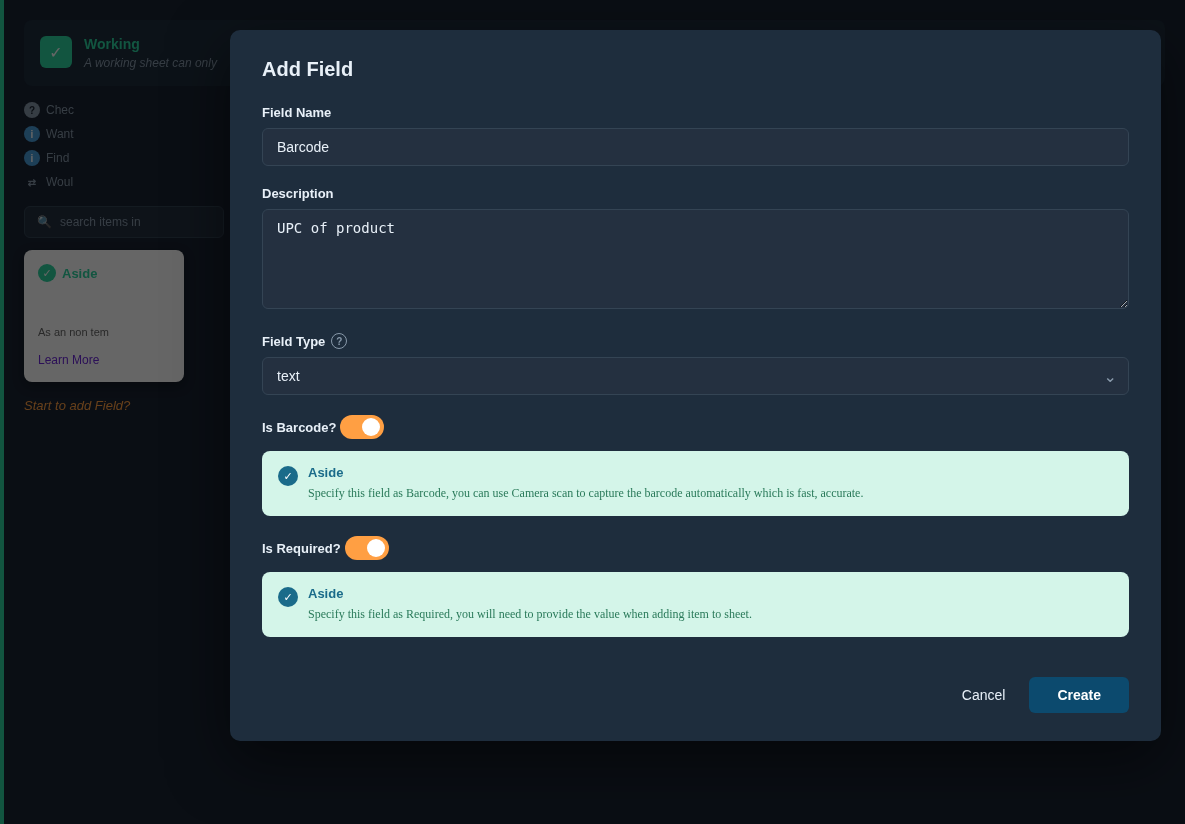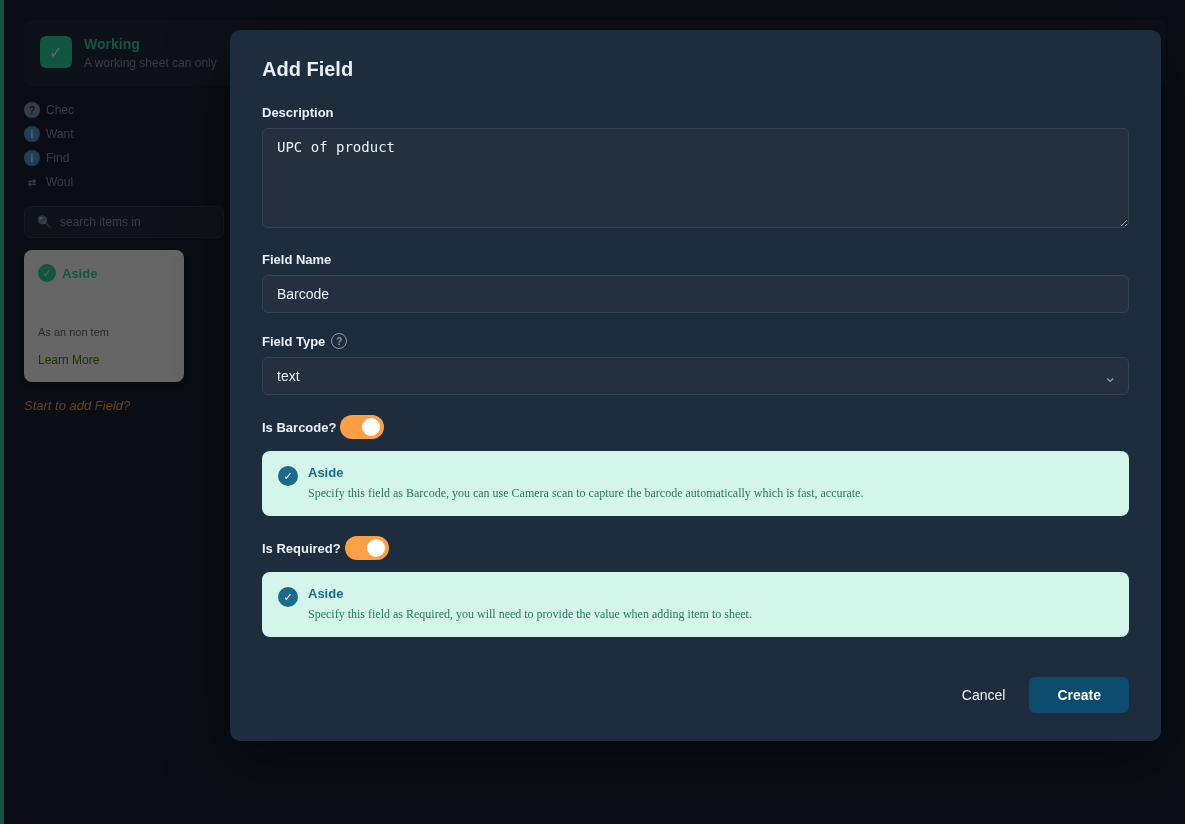--- a/index.html
+++ b/index.html
@@ -59,20 +59,21 @@
     .working-text h3 {
       color: #2dd4a0;
       font-size: 14px;
       font-weight: 600;
     }
 
     .working-text p {
       color: #8899aa;
       font-size: 12px;
       margin-top: 4px;
+      font-style: italic;
     }
 
     .bg-links {
       display: flex;
       flex-direction: column;
       gap: 8px;
       margin-bottom: 16px;
     }
 
     .bg-link {
@@ -145,21 +146,21 @@
 
     .aside-card p {
       color: #666;
       font-size: 11px;
       margin-bottom: 10px;
       line-height: 1.4;
       margin-top: 43px;
     }
 
     .aside-learn {
-      color: #4d7c0f;
+      color: #6d28d9;
       font-size: 12px;
       font-weight: 500;
       text-decoration: none;
     }
 
     .start-text {
       color: #ff9f43;
       font-size: 13px;
       font-style: italic;
       margin-top: 16px;
@@ -453,27 +454,27 @@
     <p class="start-text">Start to add Field?</p>
   </div>
 </div>
 
 <div class="overlay"></div>
 
 <div class="modal">
   <h2 class="modal-title">Add Field</h2>
 
   <div class="form-group">
+    <label class="form-label">Field Name</label>
+    <input class="form-input" type="text" value="Barcode" style="">
+  </div>
+
+  <div class="form-group">
     <label class="form-label">Description</label>
     <textarea class="form-textarea" style="">UPC of product</textarea>
-  </div>
-
-  <div class="form-group">
-    <label class="form-label">Field Name</label>
-    <input class="form-input" type="text" value="Barcode" style="">
   </div>
 
   <div class="form-group">
     <div class="label-with-help">
       <label class="form-label" style="margin-bottom:0">Field Type</label>
       <div class="help-icon">?</div>
     </div>
     <div class="form-select-wrapper">
       <select class="form-select">
         <option value="text">text</option>

